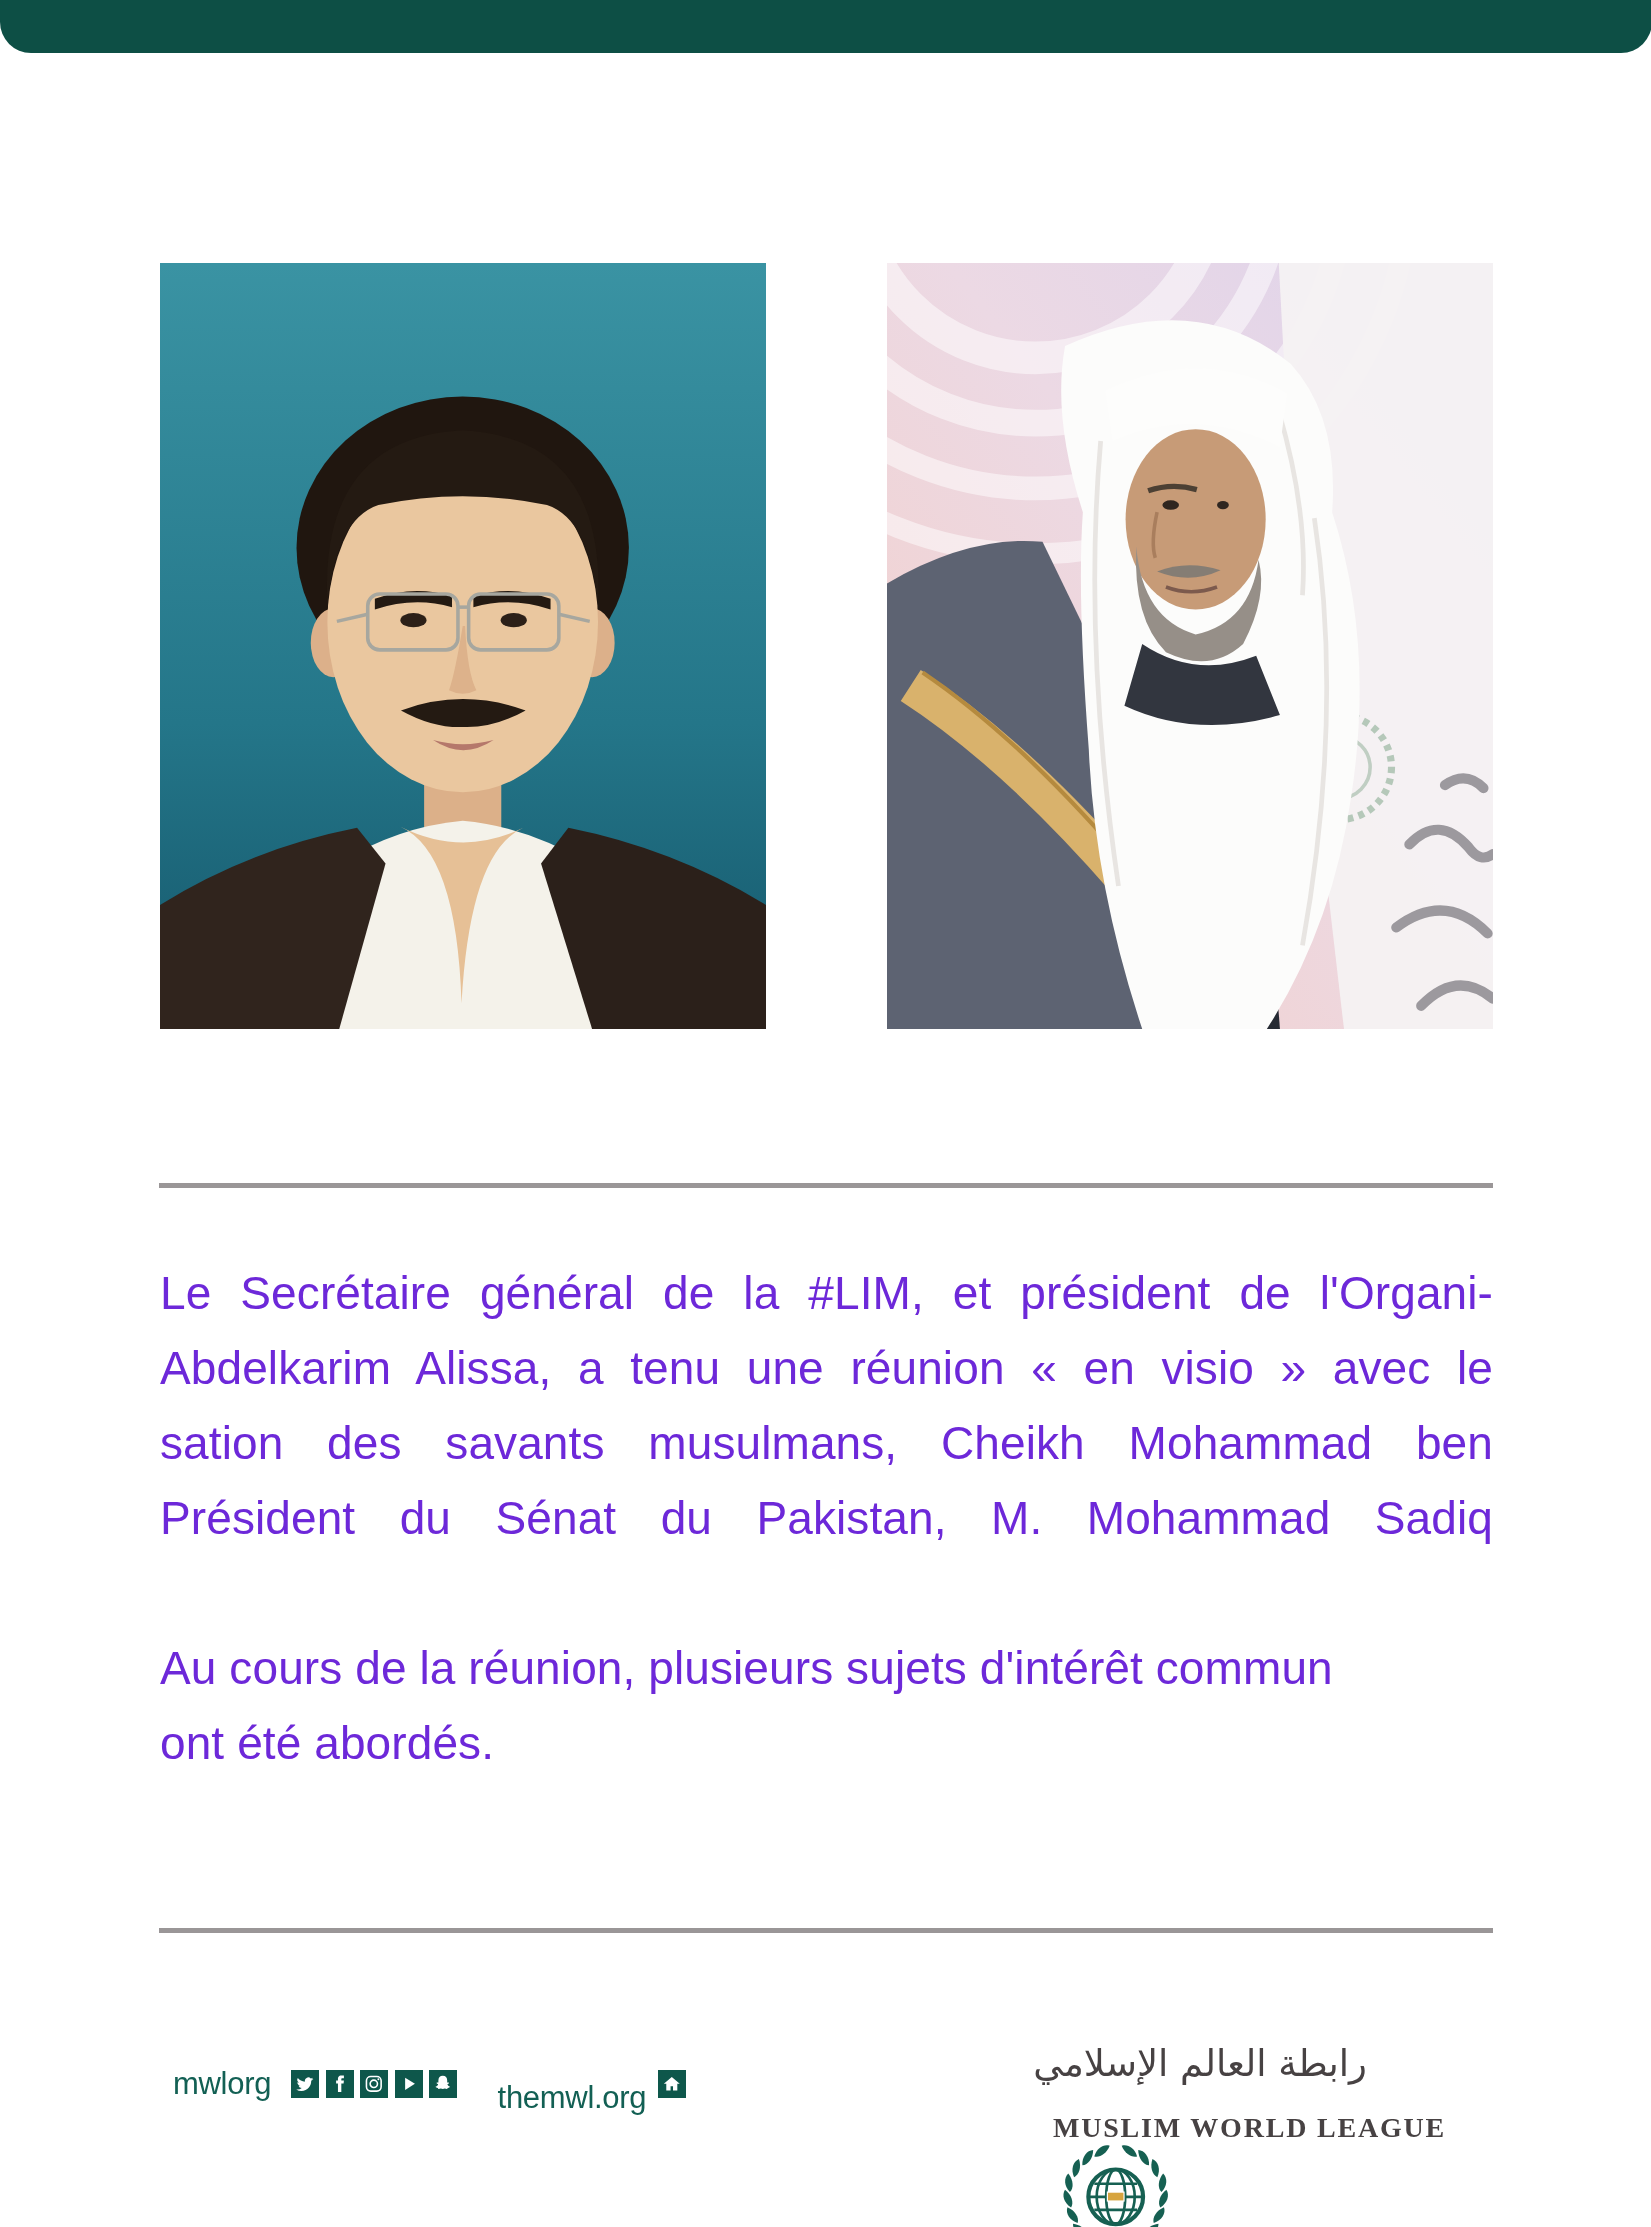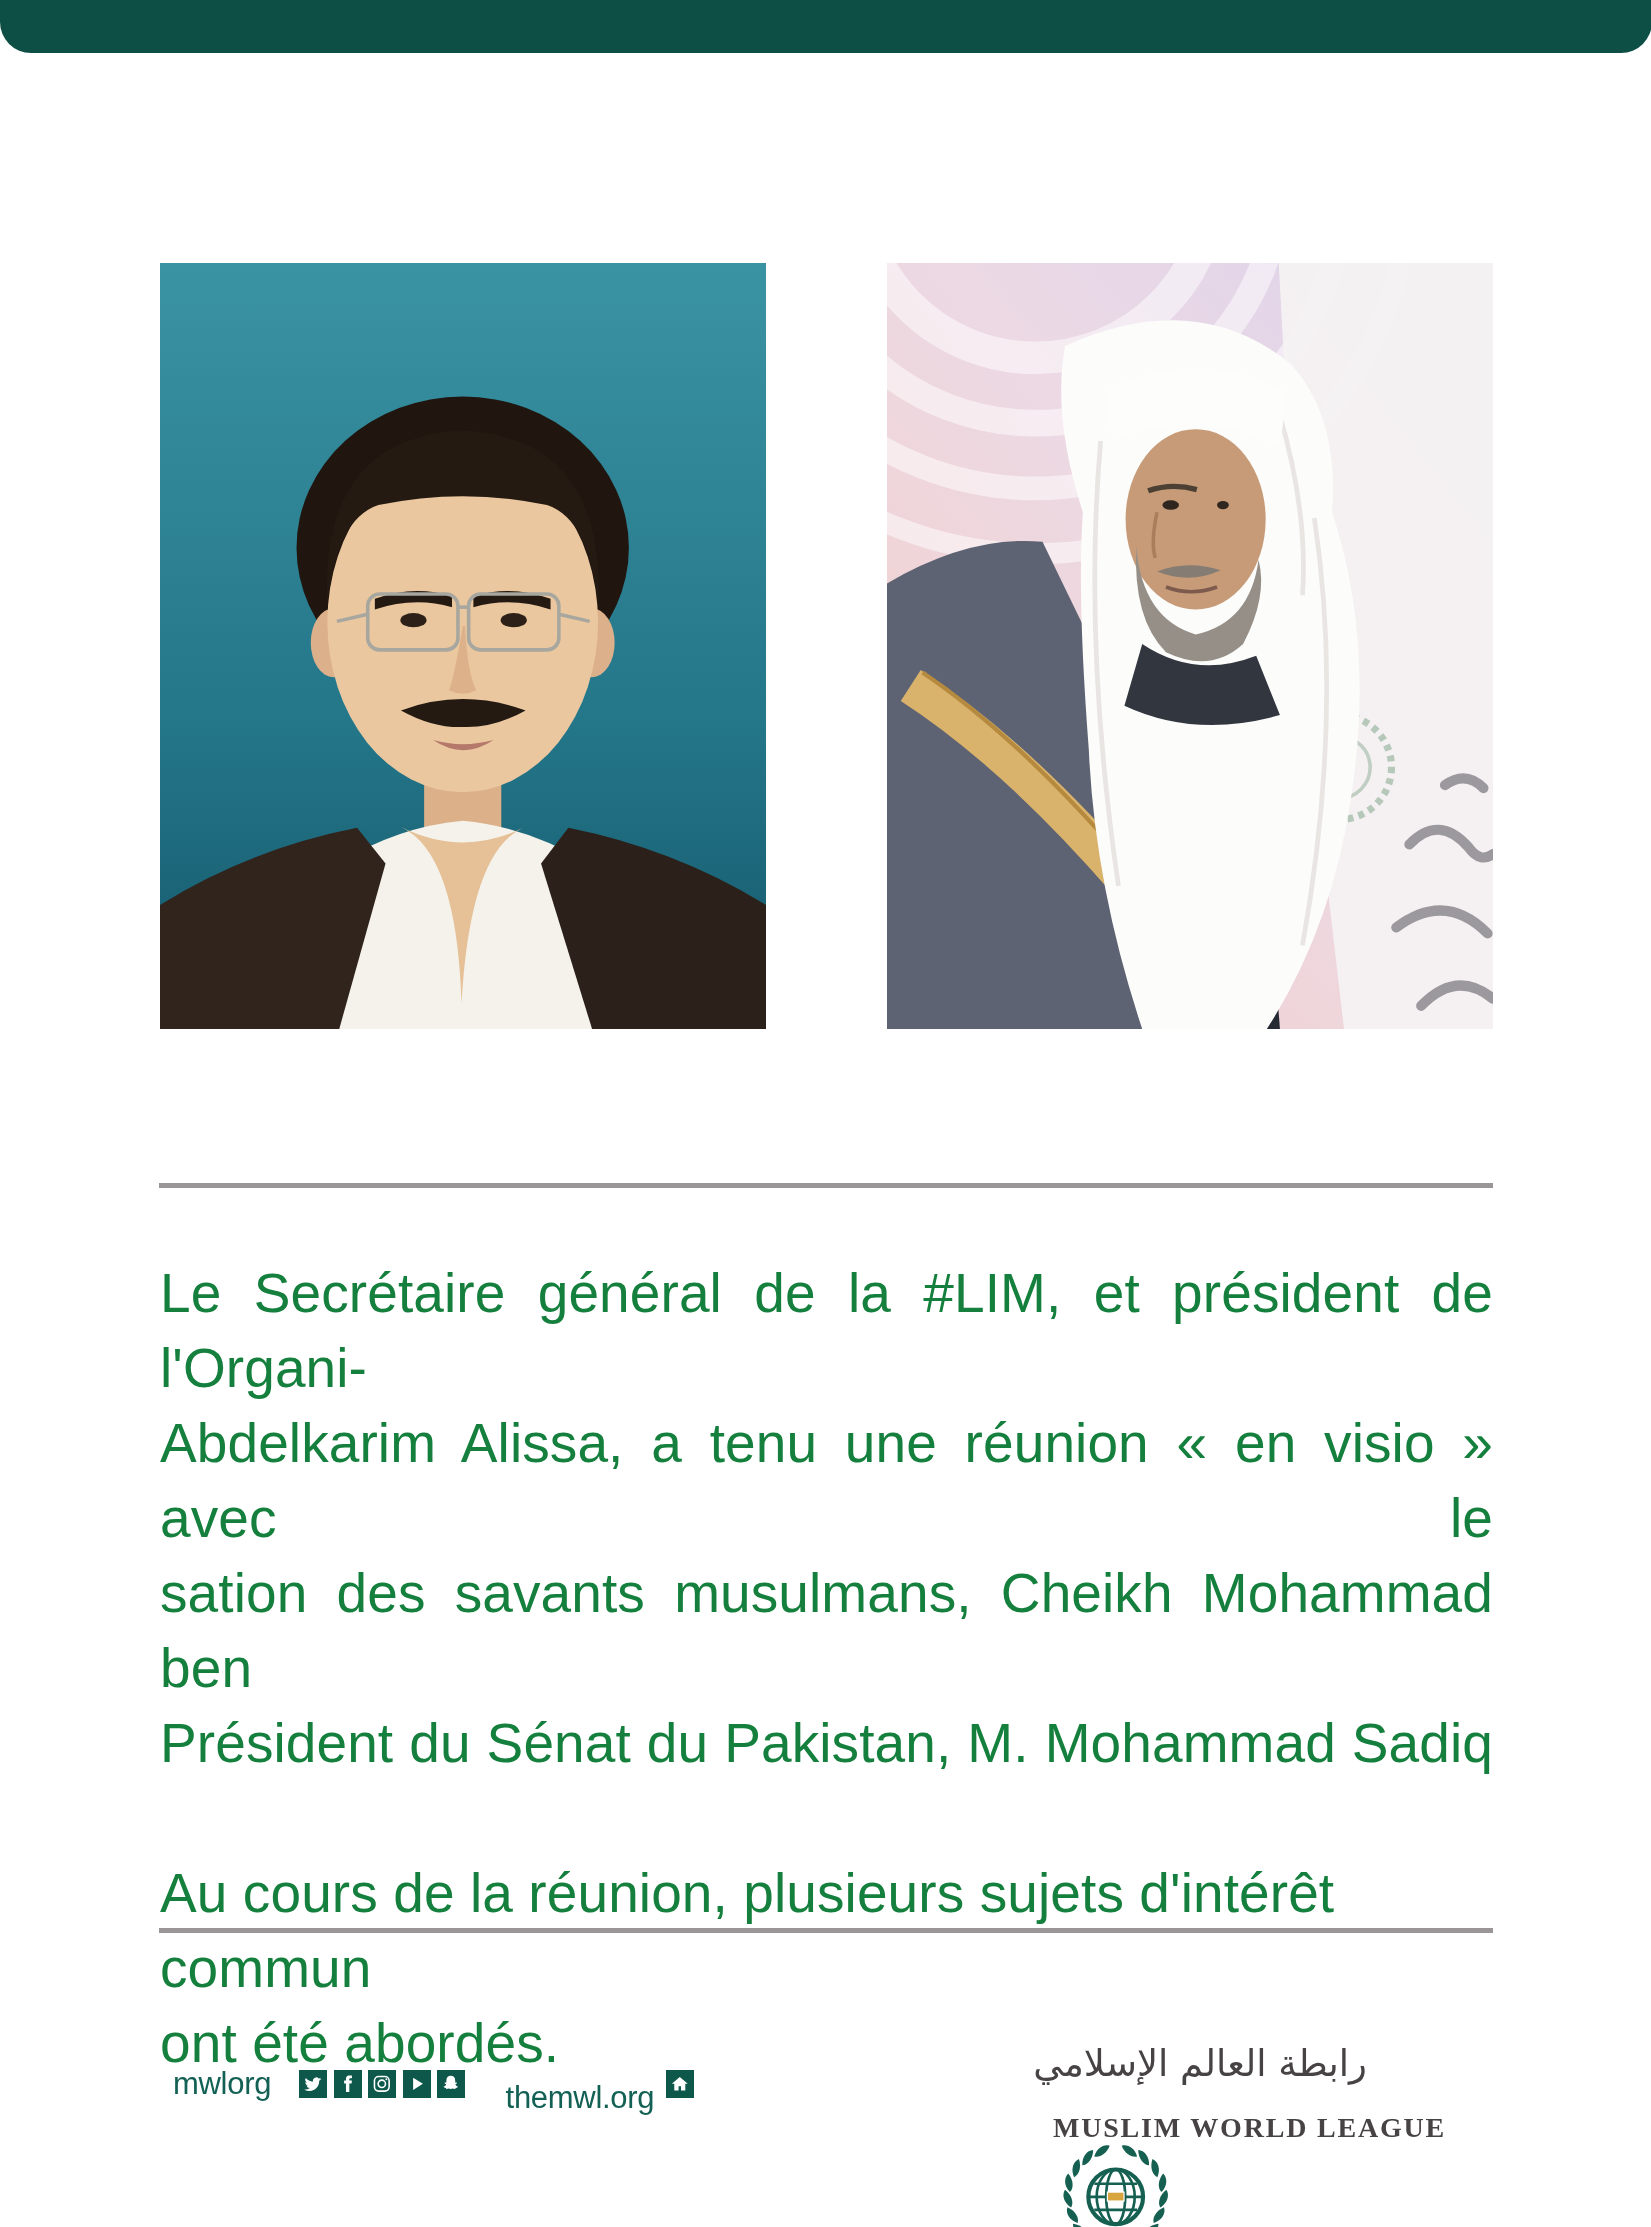--- a/index.html
+++ b/index.html
@@ -15,29 +15,29 @@
   .photo svg{display:block;width:100%;height:100%;}
   .photo-left{left:160px;}
   .photo-right{left:887px;}
 
   
   .divider{position:absolute;left:159px;width:1334px;height:4.7px;background:#9a9697;}
   .divider-top{top:1183px;}
   .divider-bottom{top:1928px;}
 
   
-  .text-block{position:absolute;left:160px;top:1256px;width:1333px;color:#15803d;
-              font-size:55px;line-height:75px;letter-spacing:0.1px;}
+  .text-block{position:absolute;left:160px;top:1256px;width:1333px;color:#6d28d9;
+              font-size:46px;line-height:75px;letter-spacing:0.1px;}
   .line{min-height:75px;}
   .just{text-align:justify;text-align-last:justify;}
 
   
   .social-row{position:absolute;left:173px;top:2058px;height:51px;display:flex;align-items:center;}
   .teal-label{color:#136054;font-size:31px;letter-spacing:-0.3px;}
-  .handle{margin-right:28px;}
+  .handle{margin-right:20px;}
   .site{margin-left:34px;margin-right:12px;margin-top:29px;}
   .icon-tile{width:28px;height:28px;background:#0e574b;margin-right:6.5px;display:flex;
              align-items:center;justify-content:center;flex:0 0 auto;}
   .icon-tile:last-child{margin-right:0;}
   .icon-tile svg{display:block;width:19.6px;height:19.6px;}
 
   .logo{position:absolute;left:1053px;top:2019px;width:442px;display:flex;align-items:flex-start;flex-direction:column;}
   .logo-text{width:314px;text-align:center;color:#474243;}
   .logo-arabic{font-family:"DejaVu Sans",sans-serif;font-size:37px;line-height:89px;
                white-space:nowrap;direction:rtl;}

